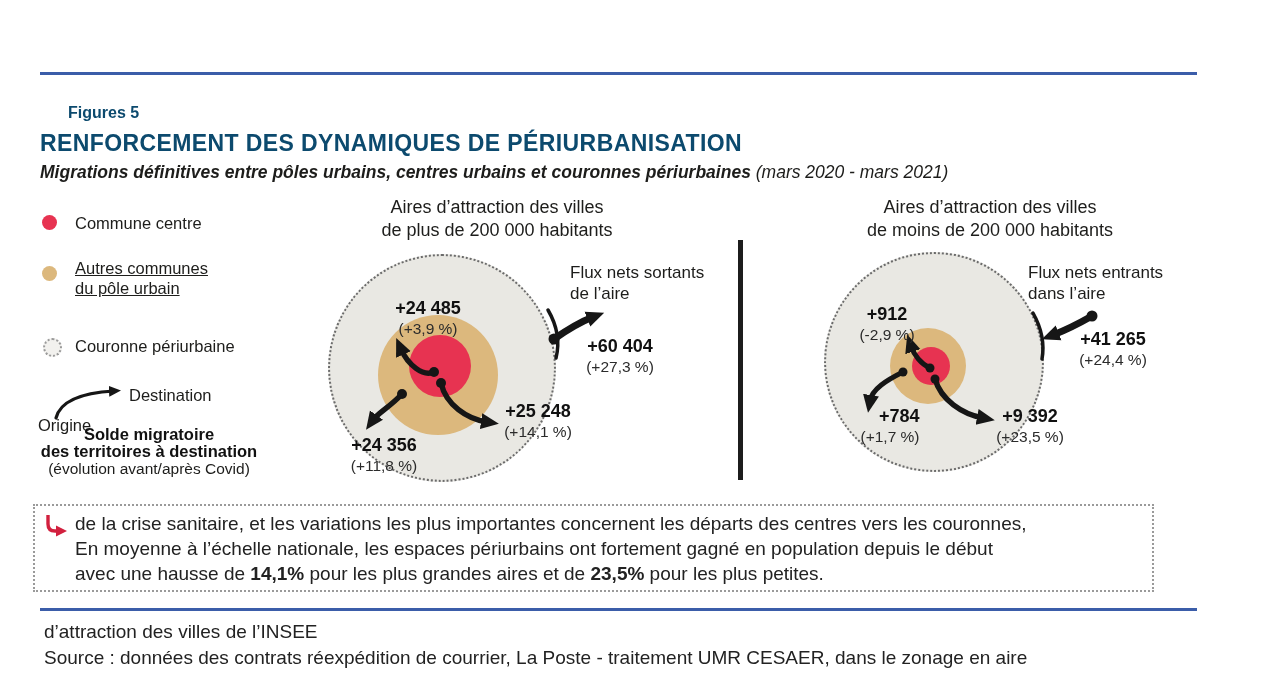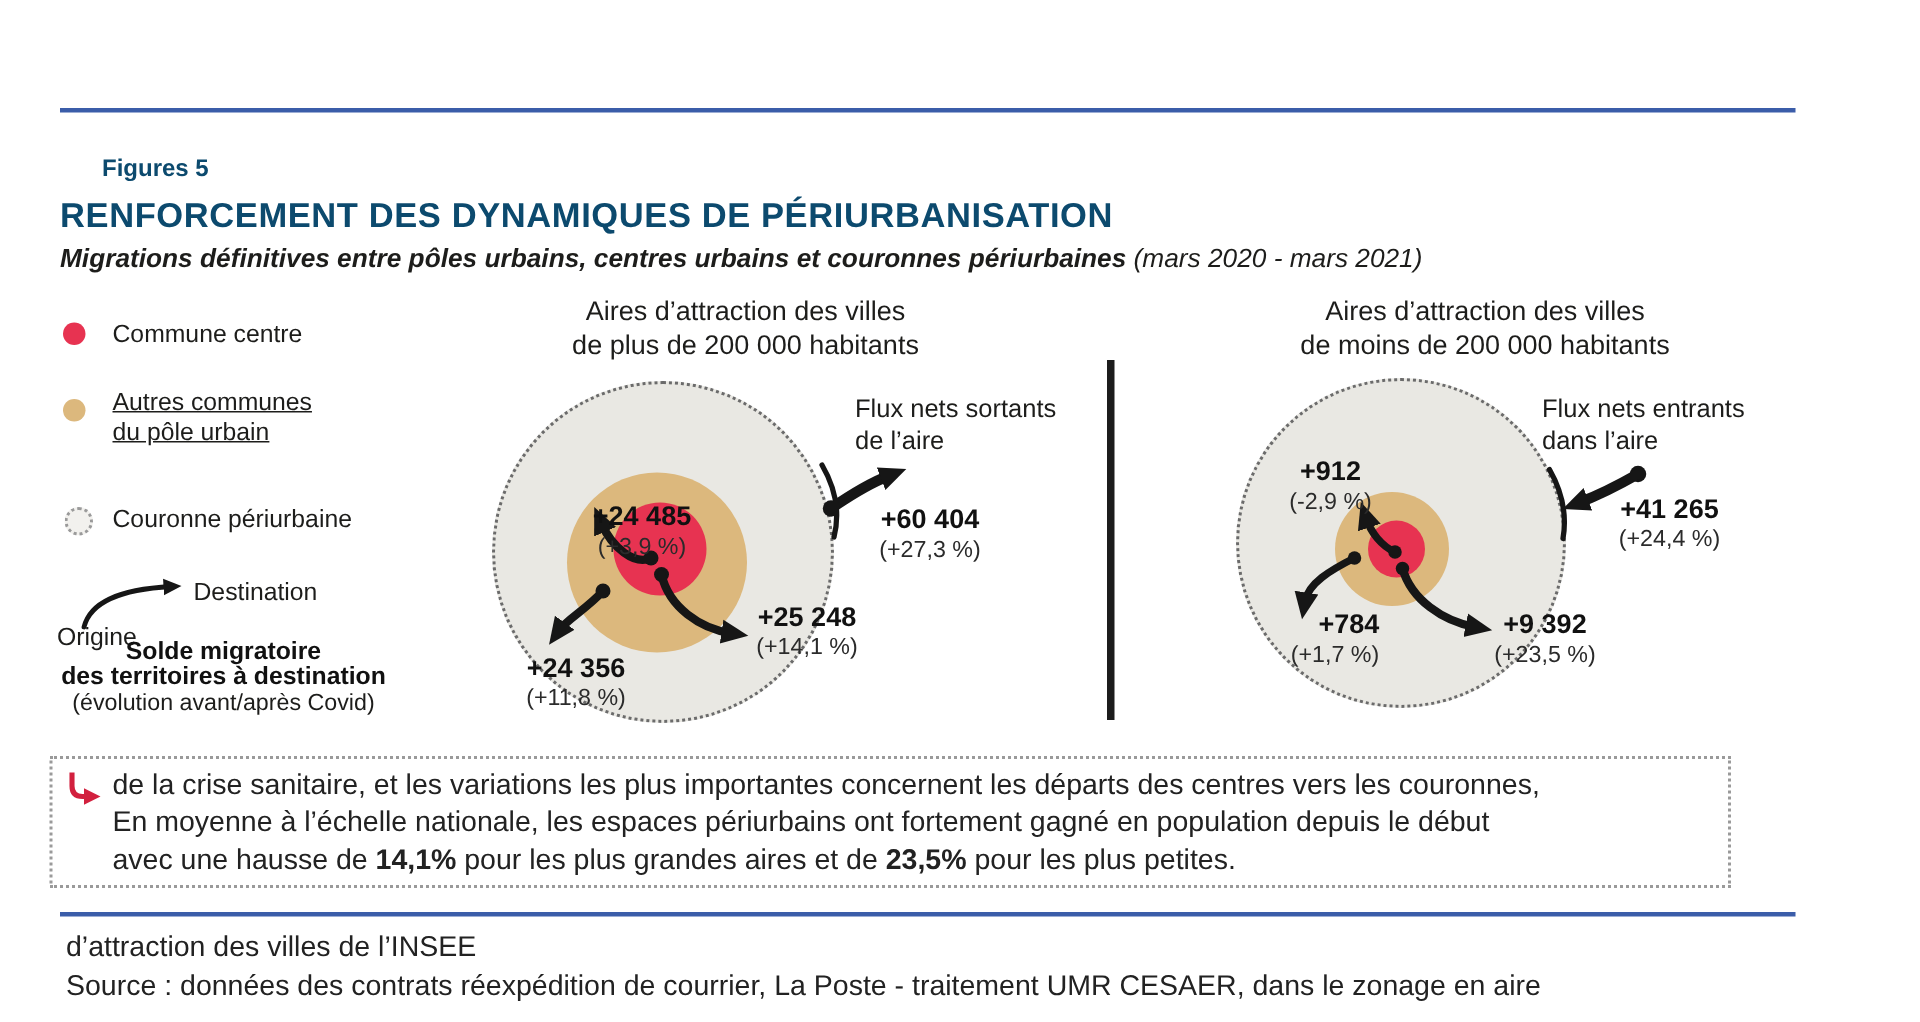--- a/index.html
+++ b/index.html
@@ -115,21 +115,21 @@
         <circle cx="121" cy="187" r="5" fill="#161616" stroke="none"></circle>
         <path d="M121,187 C126,209 147,223 167,226" stroke-width="5.5" marker-end="url(#ahL)"></path>
         <circle cx="82" cy="198" r="5" fill="#161616" stroke="none"></circle>
         <path d="M82,198 C71,210 58,217 53,224" stroke-width="5.5" marker-end="url(#ahL)"></path>
         <path d="M228,114 Q242,138 236,162" stroke-width="3.5"></path>
         <circle cx="234" cy="143" r="5.5" fill="#161616" stroke="none"></circle>
         <path d="M234,143 C247,134 260,126 273,121" stroke-width="7" marker-end="url(#ahL)"></path>
       </g>
     </svg>
 
-    <div class="flow-label" style="left:108px; top:102px;margin-top:36px;">
+    <div class="flow-label" style="left:108px; top:102px;">
       <div class="val">+24 485</div>
       <div class="pct">(+3,9 %)</div>
     </div>
     <div class="flow-label" style="left:218px; top:205px;">
       <div class="val">+25 248</div>
       <div class="pct">(+14,1 %)</div>
     </div>
     <div class="flow-label" style="left:64px; top:239px;">
       <div class="val">+24 356</div>
       <div class="pct">(+11,8 %)</div>

